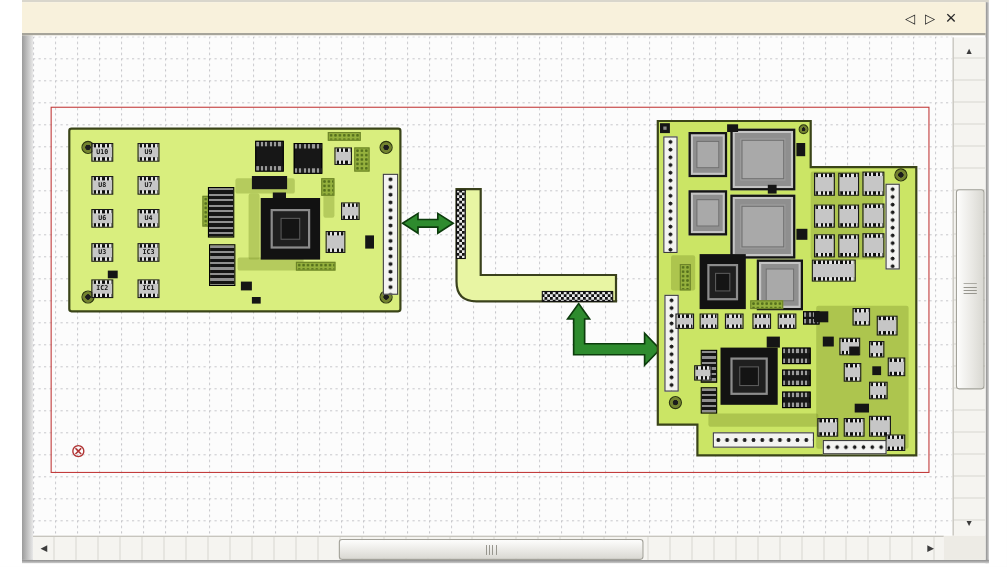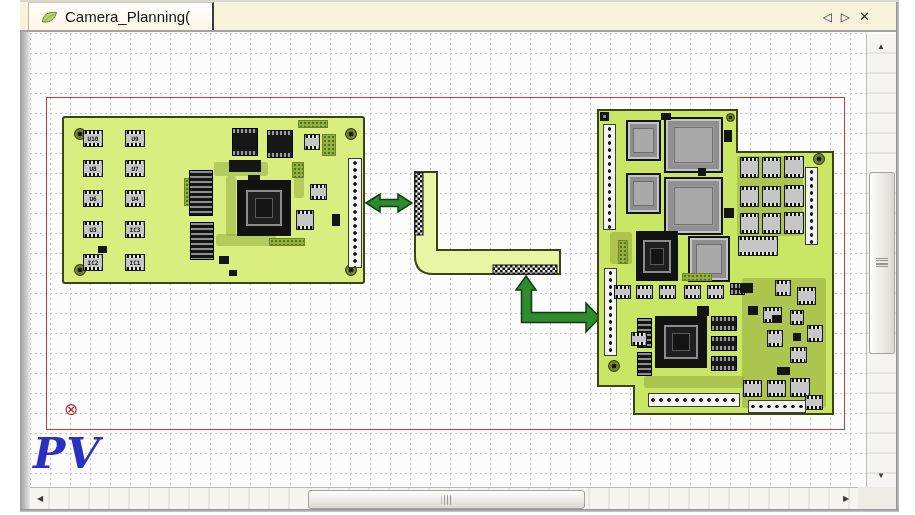--- a/index.html
+++ b/index.html
@@ -99,29 +99,20 @@
 </style>
 </head>
 <body>
 
 <div id="frame-top"></div>
 <div id="frame-left"></div>
 <div id="frame-right"></div>
 <div id="frame-bottom"></div>
 
 <div id="tabbar">
-  <div id="tab">
-    <span style="display:flex">
-      <svg width="17" height="14" viewBox="0 0 17 14">
-        <path d="M1.5,12 C2,5 6,1.5 15.5,2.5 C14,9 9,12.5 3.5,12 Z" fill="#bcd26b" stroke="#73823b"></path>
-        <path d="M3.5,11.5 C6,8 9,6 13,4.5" stroke="#8fa34a" fill="none"></path>
-      </svg>
-    </span>
-    <span>Camera_Planning(</span>
-  </div>
   <div id="nav">
     <span>◁</span>
     <span>▷</span>
     <span style="font-size:13px">✕</span>
   </div>
 </div>
 
 <div id="stage">
   <svg width="836" height="453">
     <defs>
@@ -143,21 +134,20 @@
         <rect x="2.5" y="2.5" width="2.5" height="2.5" fill="#111"></rect>
       </pattern>
     </defs>
   <path d="M415,172 L437,172 L437,250 L560,250 L560,274 L433,274 Q415,274 415,256 Z" fill="#e8f5a3" stroke="#3a411c" stroke-width="2"></path>
       <rect x="415" y="173" width="8" height="62" fill="url(#chk)" stroke="#111" stroke-width="1"></rect>
       <rect x="493" y="265" width="64" height="9" fill="url(#chk)" stroke="#111" stroke-width="1"></rect>
       <polygon points="366,203 380,194 380,199.5 398,199.5 398,194 412,203 398,212 398,206.5 380,206.5 380,212" fill="#2e8b2e" stroke="#0c3c0c" stroke-width="1.5"></polygon>
       <polygon points="526,276 536,290 531.5,290 531.5,312.5 586,312.5 586,303 600,317.5 586,332 586,322.5 521.5,322.5 521.5,290 516,290" fill="#2e8b2e" stroke="#0c3c0c" stroke-width="1.5"></polygon>
     </svg>
   <div id="origin">⊗</div>
-  <div id="logo">PV</div>
 <div class="board" style="left: 62px; top: 116px; width: 303px; height: 168px; background: rgb(217, 238, 126); border: 2px solid rgb(58, 68, 24); border-radius: 3px; box-sizing: border-box;">
       <div class="c c-hole" style="left: 10px; top: 10px; width: 12px; height: 12px;"></div>
       <div class="c c-hole" style="left: 281px; top: 10px; width: 12px; height: 12px;"></div>
       <div class="c c-hole" style="left: 10px; top: 146px; width: 12px; height: 12px;"></div>
       <div class="c c-hole" style="left: 281px; top: 146px; width: 12px; height: 12px;"></div>
       <div class="c c-ic" style="left: 19px; top: 12px; width: 20px; height: 17px;">
         <span class="ic-label">U10</span>
       </div>
       <div class="c c-ic" style="left: 61px; top: 12px; width: 20px; height: 17px;">
         <span class="ic-label">U9</span>

